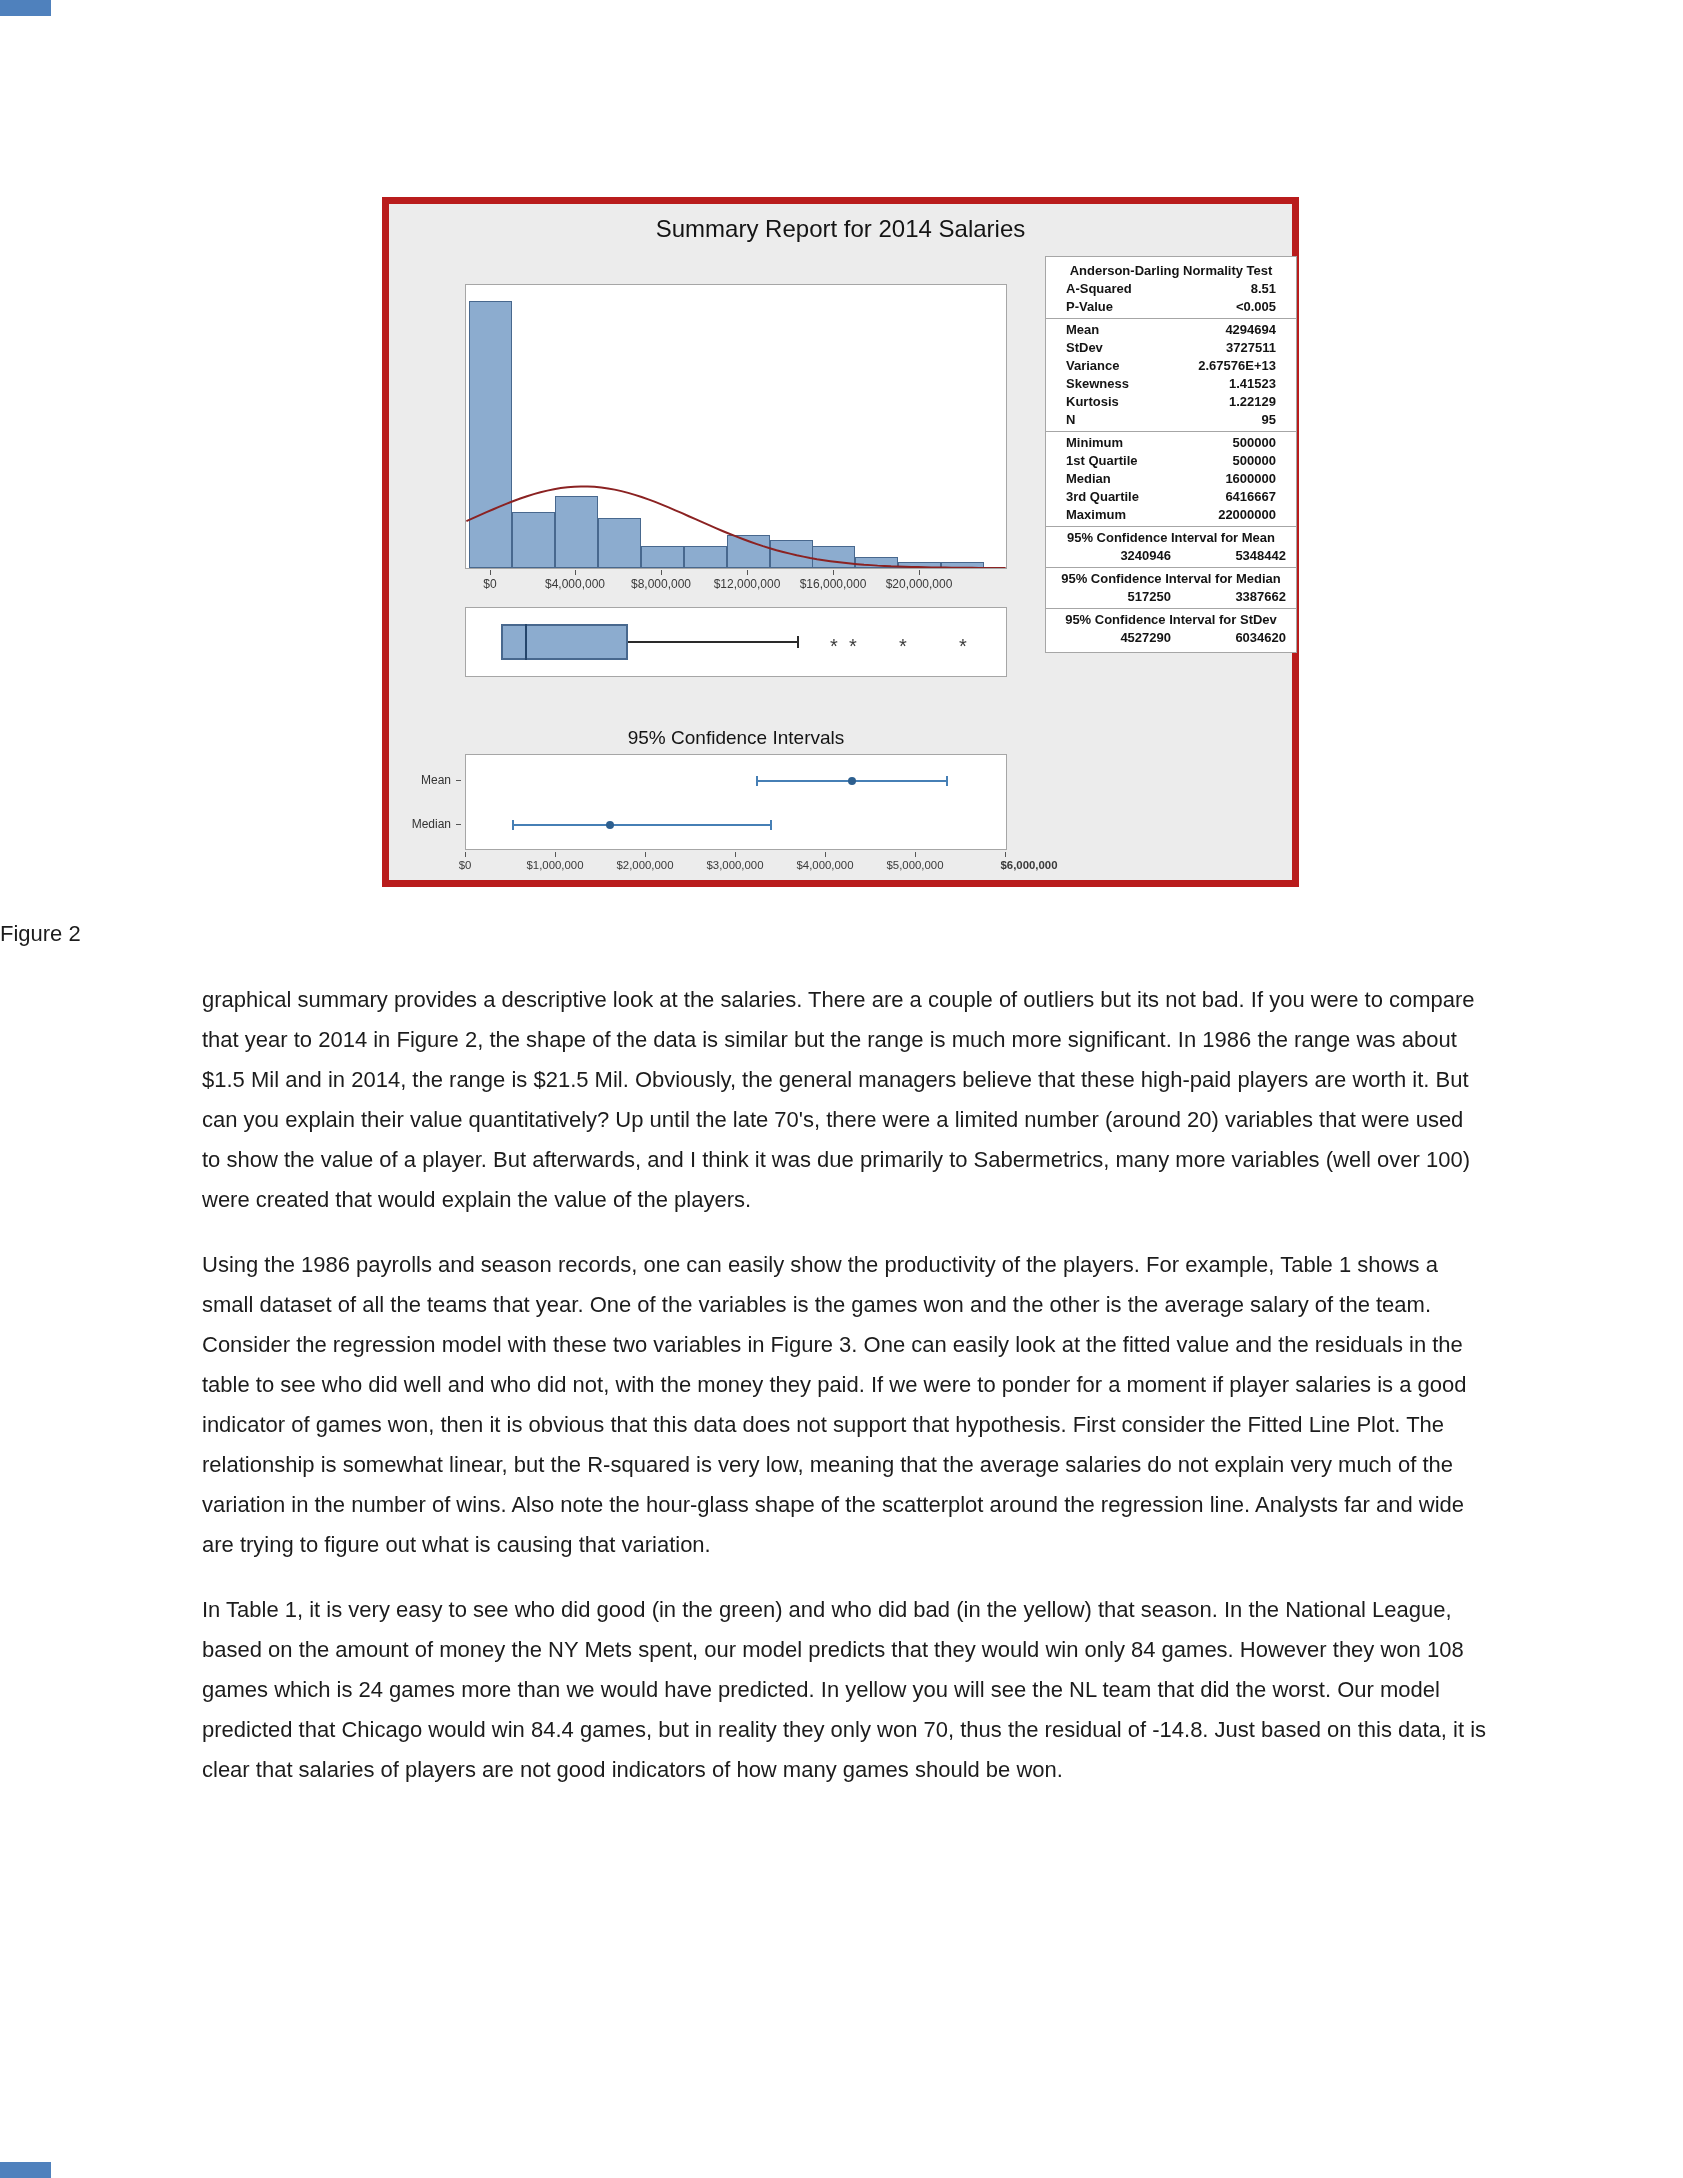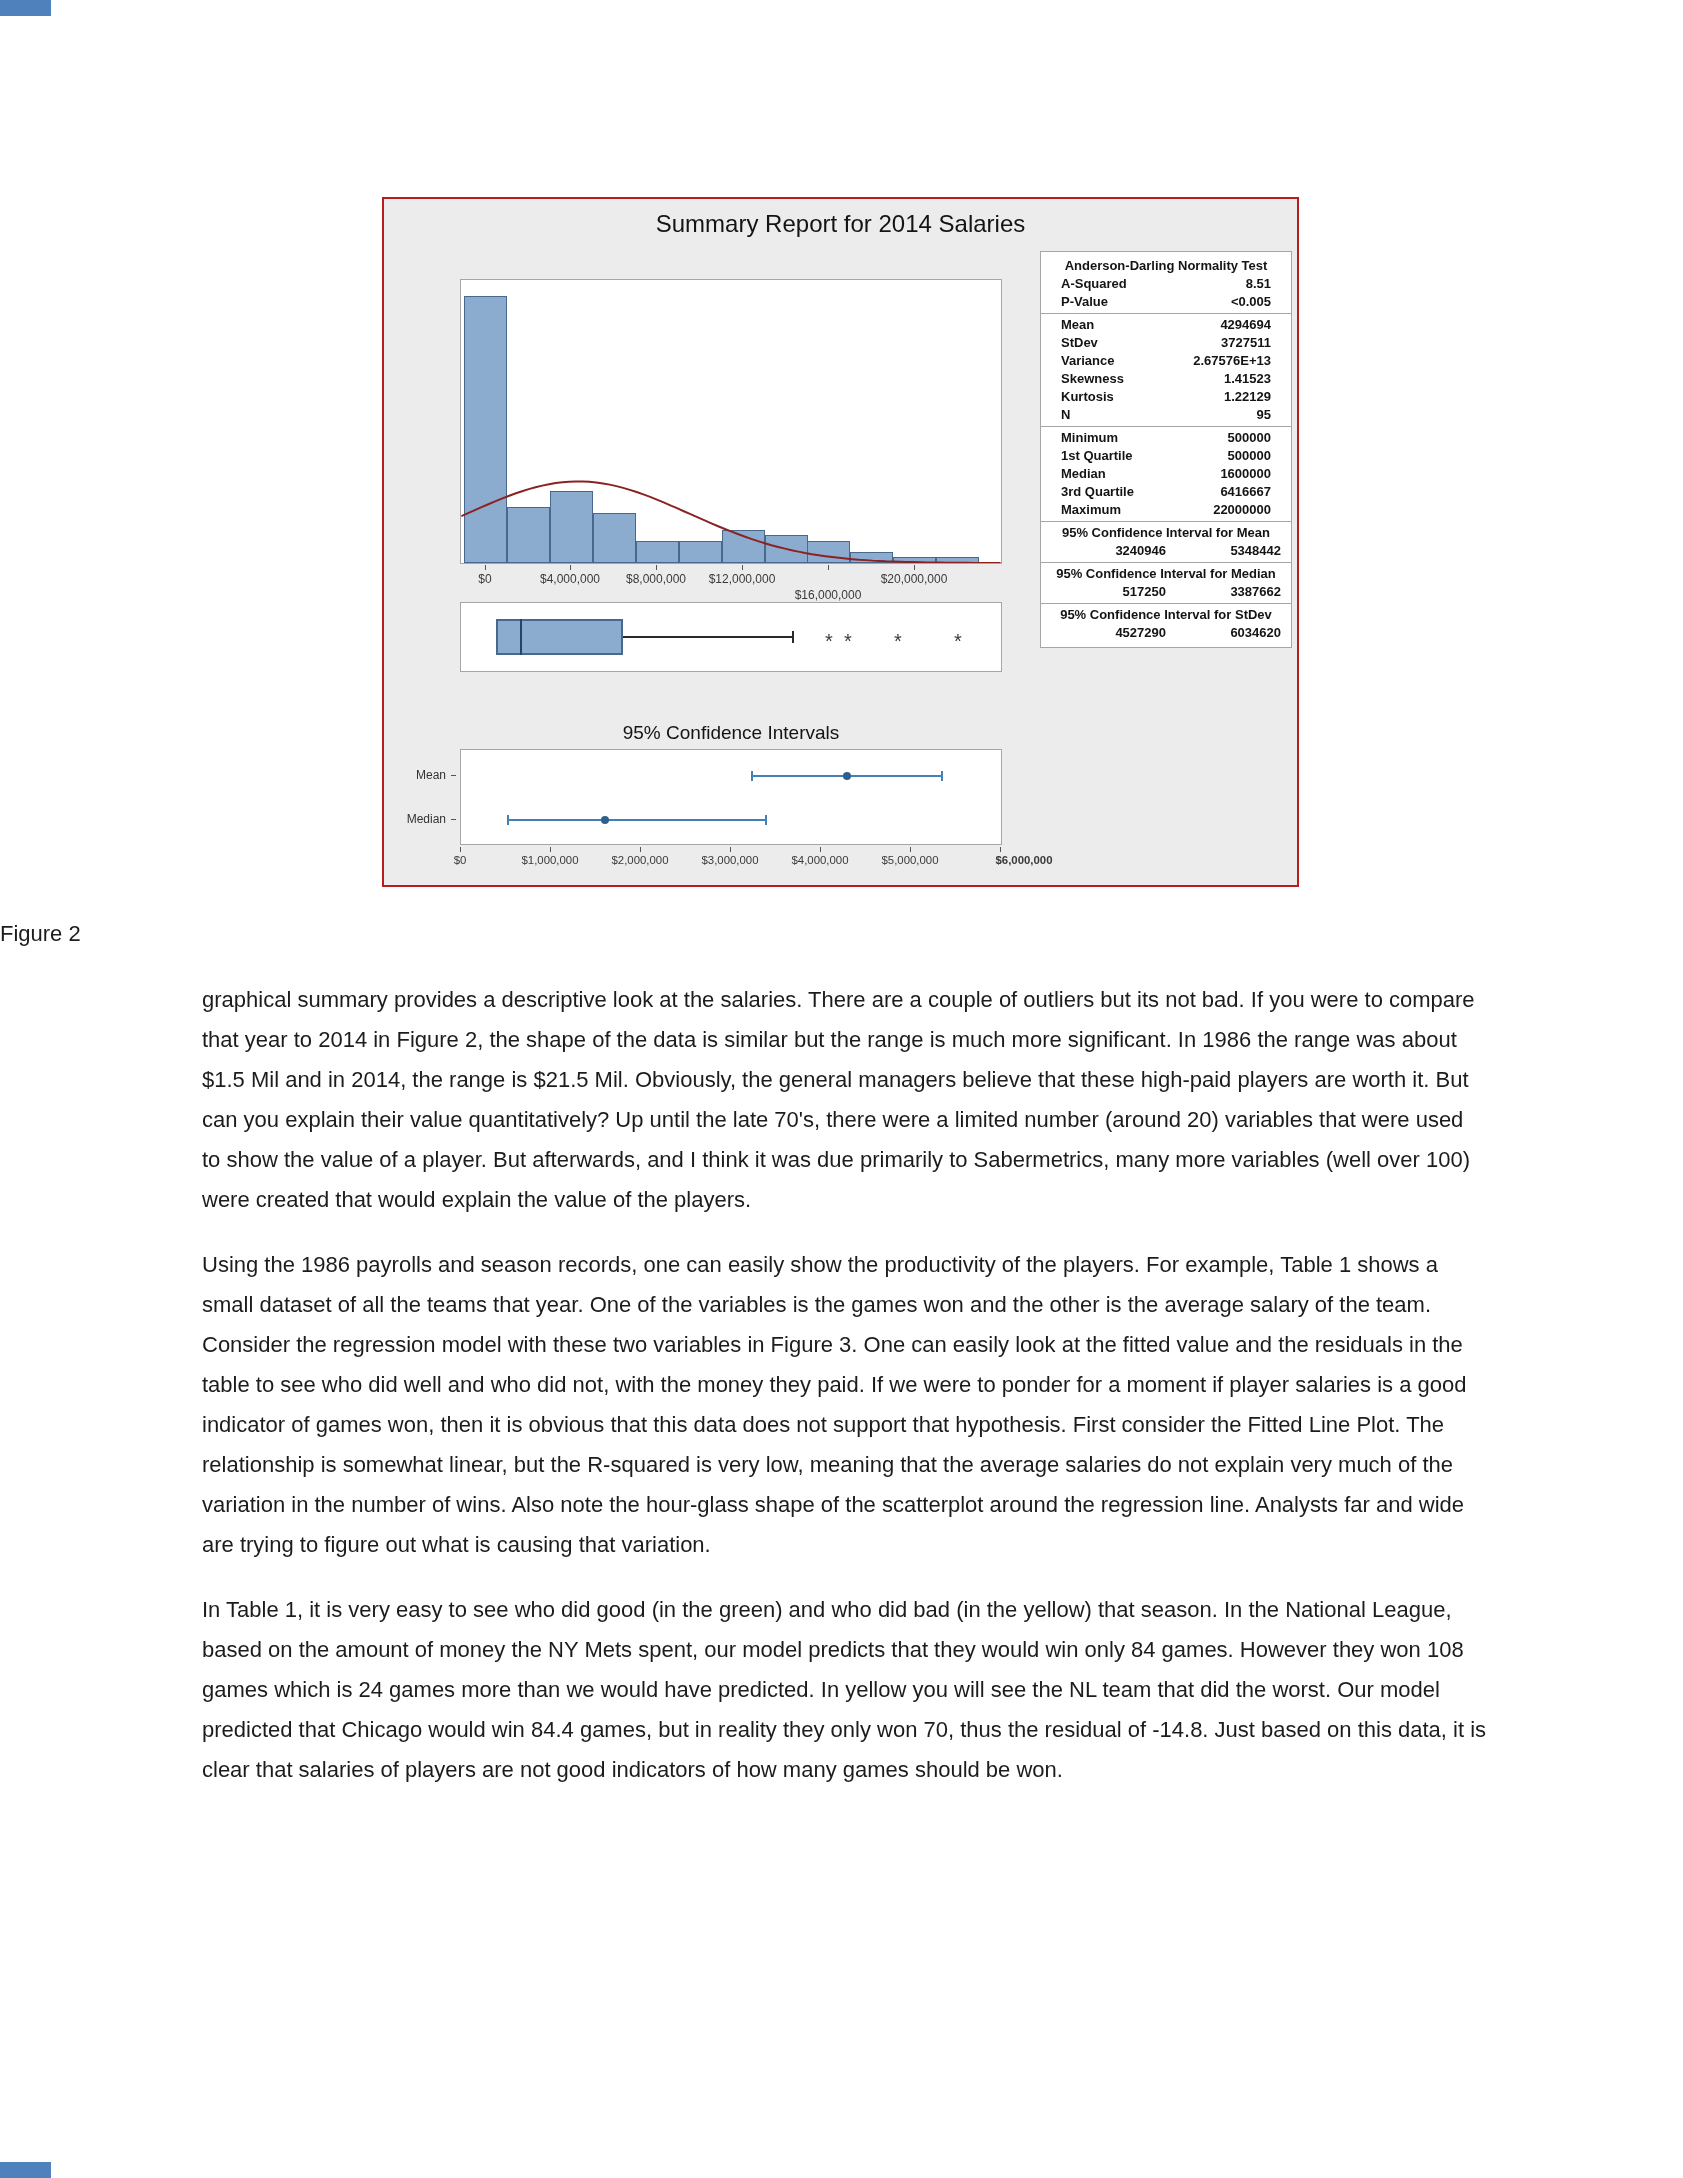--- a/index.html
+++ b/index.html
@@ -8,21 +8,21 @@
     position:relative; width:1683px; height:2178px; overflow:hidden;
     font-family:"Liberation Sans", sans-serif; color:#1c1c1c;
   }
   .artifact { position:absolute; width:51px; height:16px; }
   .artifact-top { left:0; top:0; }
   .artifact-bottom { left:0; top:2162px; }
 
   
   .figure {
     position:absolute; left:382px; top:197px; width:917px; height:690px;
-    background:#ececec; border:2px solid #b91c1c;
+    background:#ececec; border:7px solid #b91c1c;
   }
   .fig-title {
     position:absolute; left:0; top:11px; width:100%; text-align:center;
     font-size:24px; font-weight:500; color:#141414;
   }
   .plot { position:absolute; background:#ffffff; border:1px solid #a6a6a6; }
   .hist-plot { left:76px; top:80px; width:542px; height:285px; overflow:hidden; }
   .hist-bar { position:absolute; bottom:0; border:1px solid; }
   .box-panel { left:76px; top:403px; width:542px; height:70px; }
   .ci-plot  { left:76px; top:550px; width:542px; height:96px; }
@@ -102,21 +102,21 @@
   <div class="axis-labels hist-x">
       <div class="tick-mark" style="left: 25px;"></div>
       <div class="tick-label" style="left: 25px;">$0</div>
       <div class="tick-mark" style="left: 110px;"></div>
       <div class="tick-label" style="left: 110px;">$4,000,000</div>
       <div class="tick-mark" style="left: 196px;"></div>
       <div class="tick-label" style="left: 196px;">$8,000,000</div>
       <div class="tick-mark" style="left: 282px;"></div>
       <div class="tick-label" style="left: 282px;">$12,000,000</div>
       <div class="tick-mark" style="left: 368px;"></div>
-      <div class="tick-label" style="left: 368px; margin-top: 16px;">$16,000,000</div>
+      <div class="tick-label" style="left: 368px;">$16,000,000</div>
       <div class="tick-mark" style="left: 454px;"></div>
       <div class="tick-label" style="left: 454px;">$20,000,000</div>
     </div>
   <div class="plot box-panel">
       <div class="bp-line" style="left: 162px; width: 169px; top: 33px;"></div>
       <div class="bp-cap" style="left: 331px; top: 28px;"></div>
       <div class="bp-box" style="left: 35px; width: 127px; top: 16px; height: 36px; background: rgb(140, 172, 207); border-color: rgb(72, 104, 142);"></div>
       <div class="bp-median" style="left: 59px; top: 16px; height: 36px;"></div>
       <span class="bp-outlier" style="left: 368px; top: 34px;">*</span>
       <span class="bp-outlier" style="left: 387px; top: 34px;">*</span>

